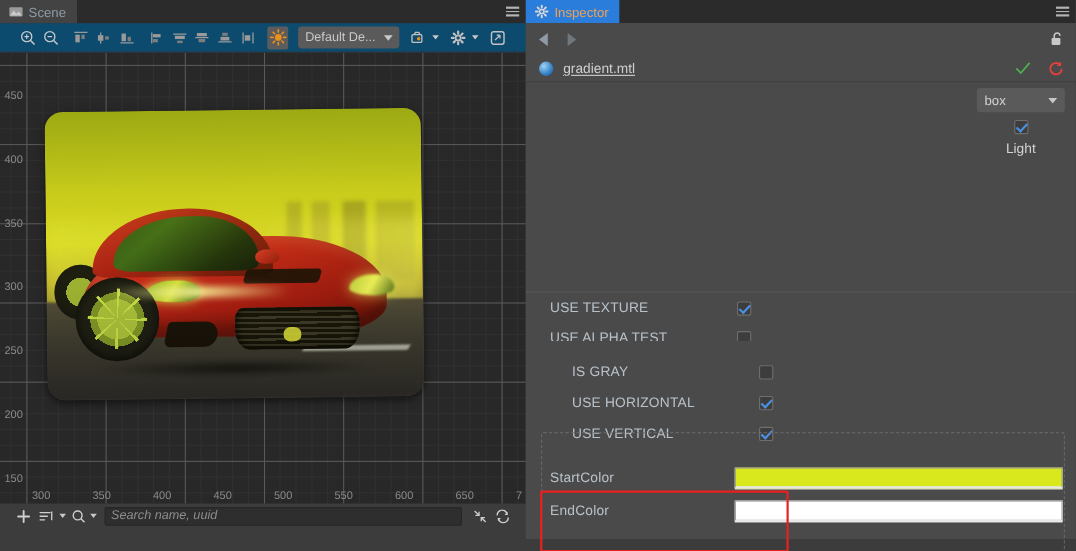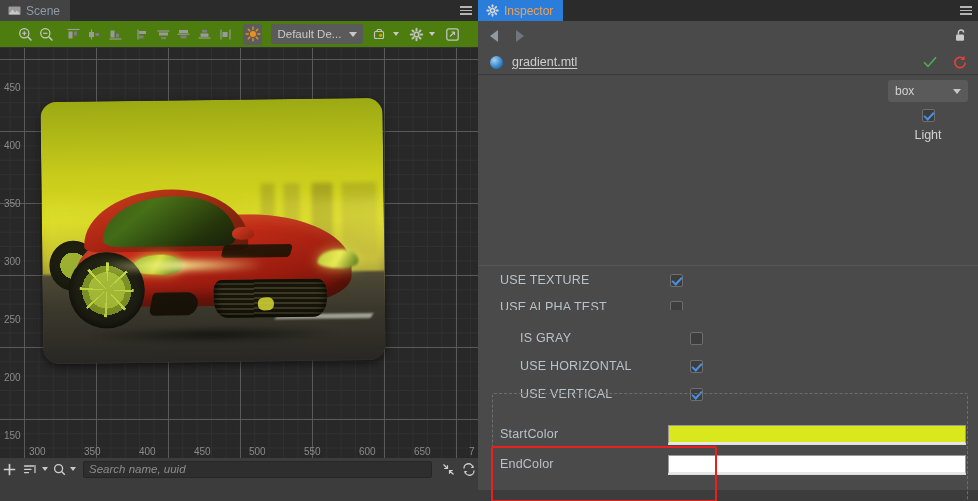--- a/index.html
+++ b/index.html
@@ -29,21 +29,21 @@
   .tab.active-blue { background: #2b7ddb; color: #f0a050; }
   .tab-icon { width: 13px; height: 13px; display: inline-block; position: relative; }
   .hamburger {
     margin-left: auto; width: 24px; height: 21px;
     display: flex; flex-direction: column; justify-content: center;
     align-items: center; gap: 2px;
   }
   .hamburger i { display: block; width: 12px; height: 1.5px; background: #b4b4b4; }
 
   .scene-toolbar {
-    height: 27px; background: #4d7c0f; display: flex; align-items: center;
+    height: 27px; background: #0c4a6e; display: flex; align-items: center;
     padding: 0 16px; gap: 1px; border-bottom: 1px solid #333;
   }
   .tb-btn {
     width: 22px; height: 21px; display: flex; align-items: center;
     justify-content: center; border-radius: 2px;
   }
   .tb-btn.sep { margin-left: 6px; }
   .tb-btn.on { background: #5c5c5c; }
   .tb-sel {
     height: 20px; min-width: 92px; background: #5a5a5a; border-radius: 3px;
@@ -203,21 +203,21 @@
     background: linear-gradient(180deg, rgba(206,225,20,.22), rgba(206,225,20,.05) 55%, rgba(0,0,0,.12));
   }
 
   
   #assets-panel {
     position: absolute; left: 0; top: 458px; width: 478px; height: 43px;
     background: #3c3c3c;
   }
   .assets-toolbar {
     height: 22px; background: #3c3c3c; display: flex; align-items: center;
-    padding: 0 0; gap: 3px;
+    padding: 0 12px; gap: 3px;
   }
   .search-box {
     flex: 1; height: 17px; background: #2e2e2e; border: 1px solid #262626;
     border-radius: 2px; display: flex; align-items: center; padding: 0 5px;
     margin: 0 4px;
   }
   .search-box input {
     width: 100%; background: transparent; border: 0; outline: none;
     color: #9a9a9a; font-size: 11.5px; font-style: italic;
     font-family: "Liberation Sans", sans-serif;

